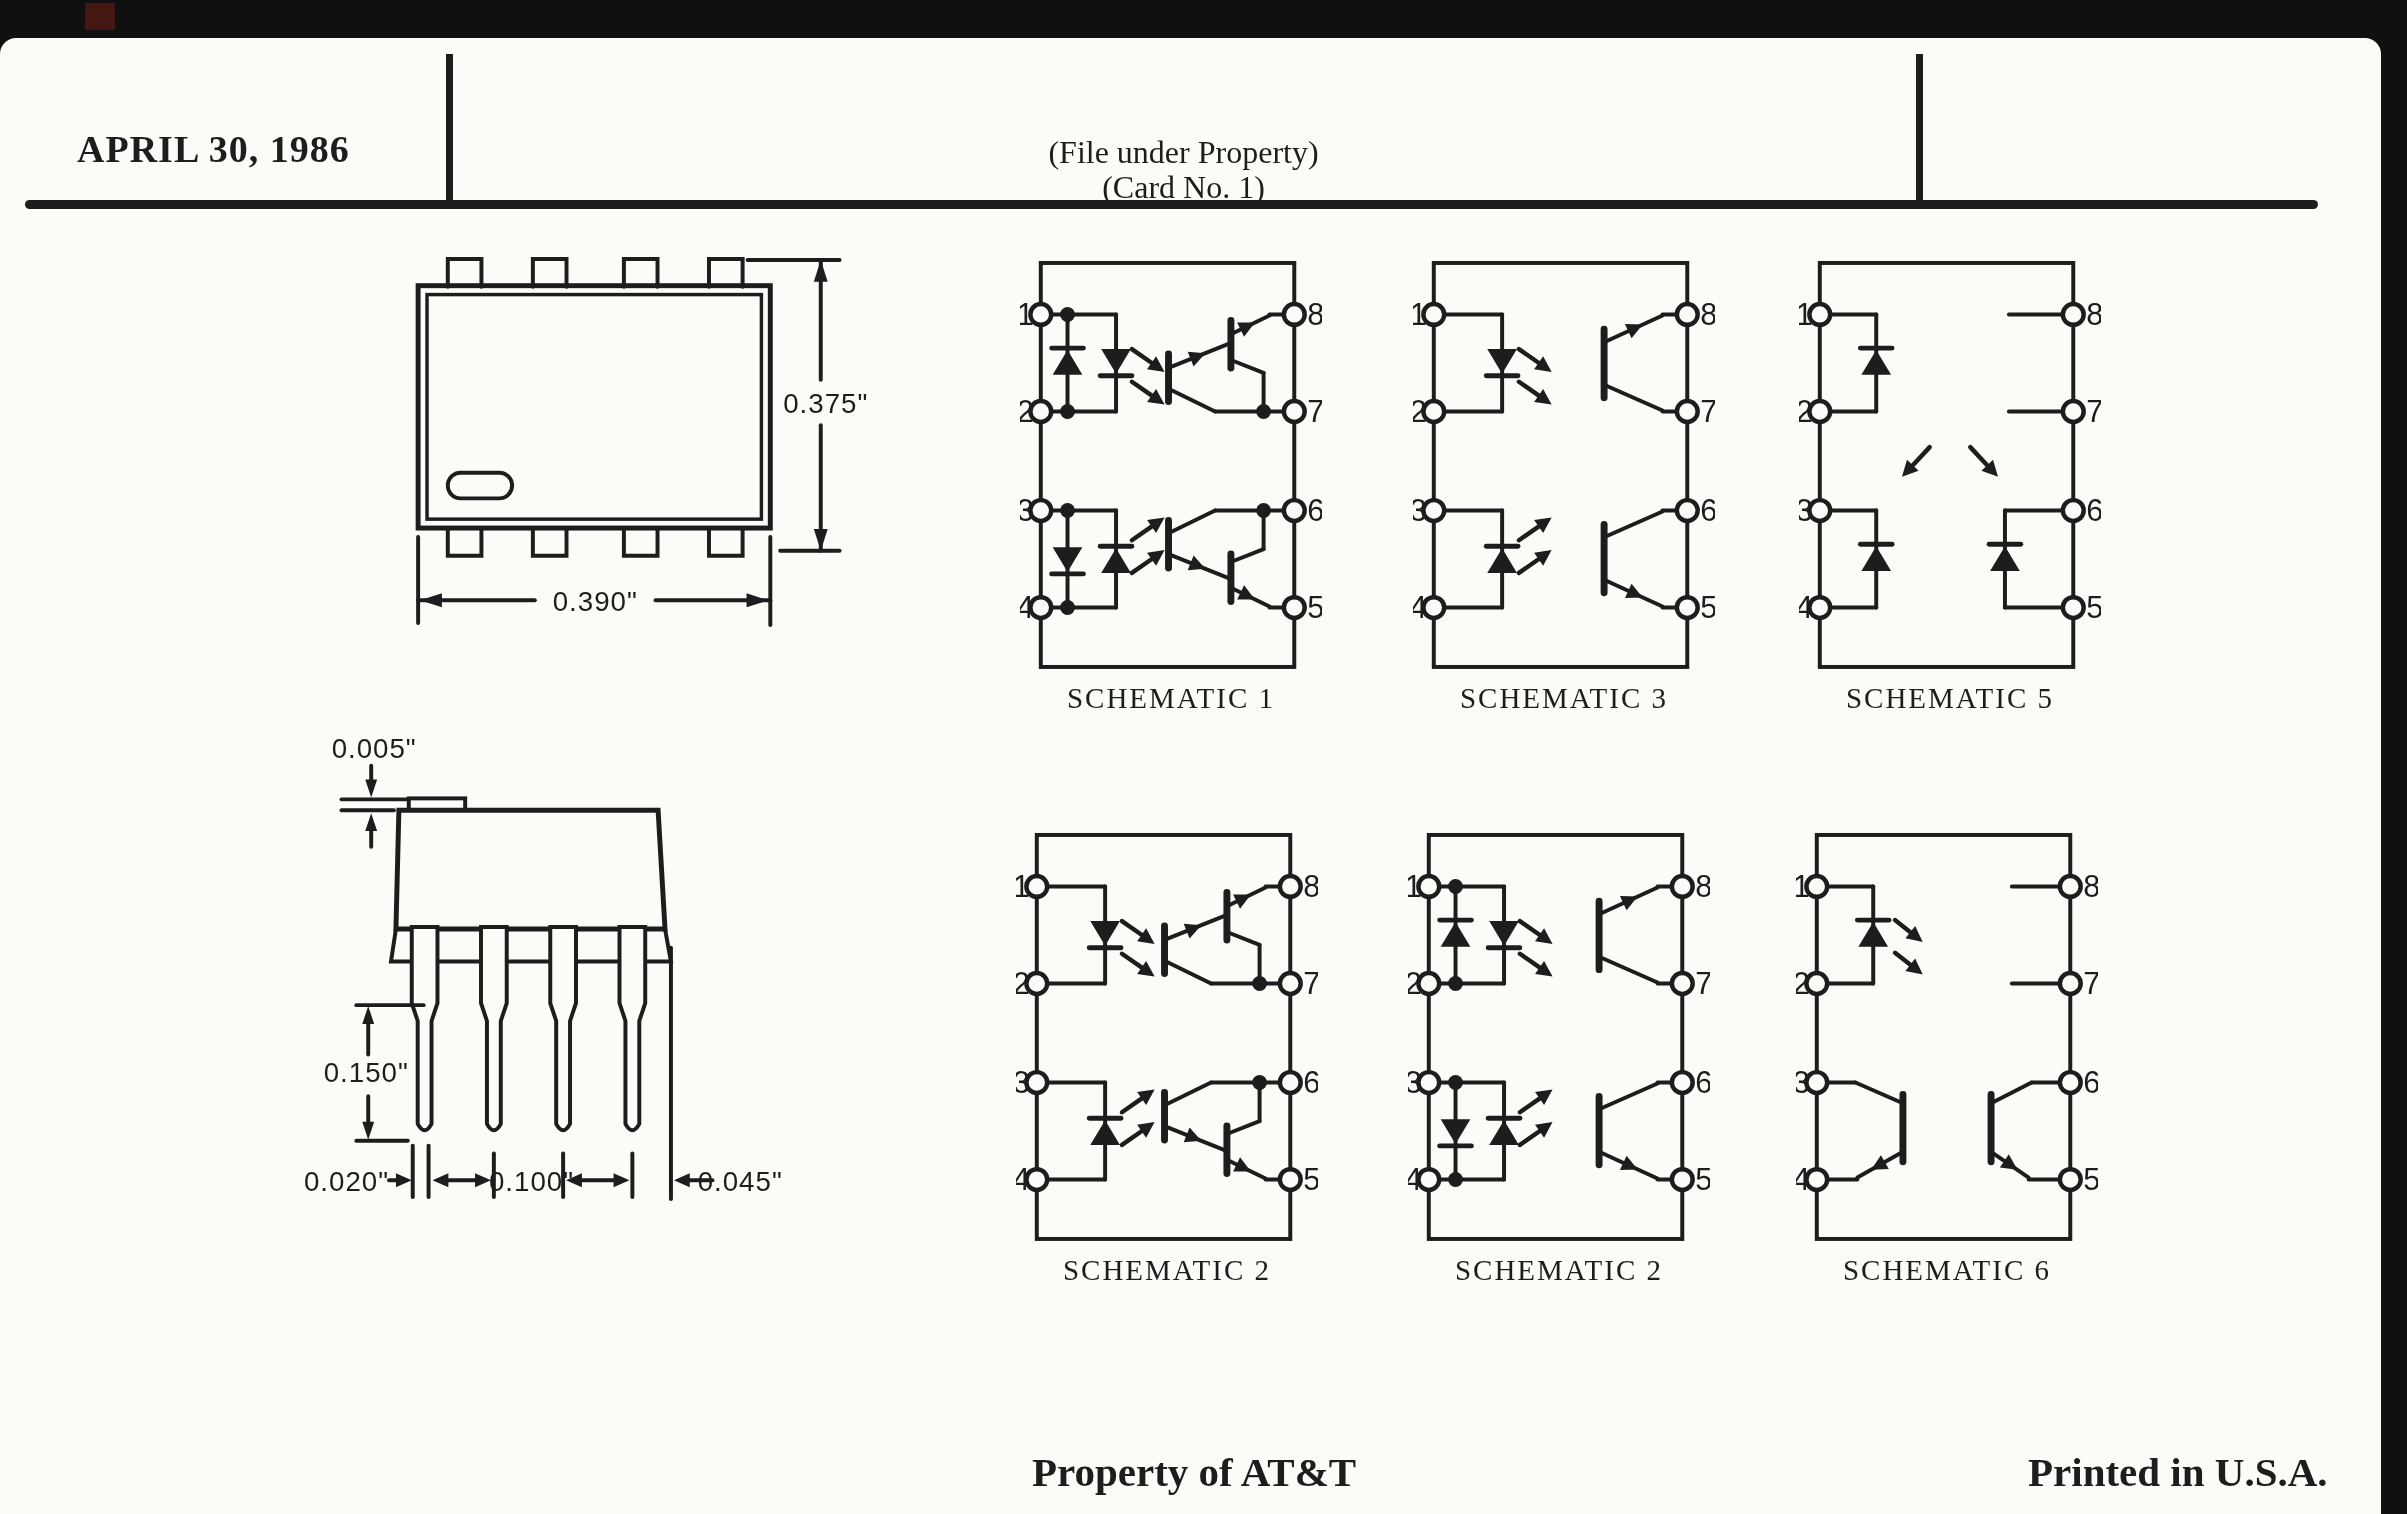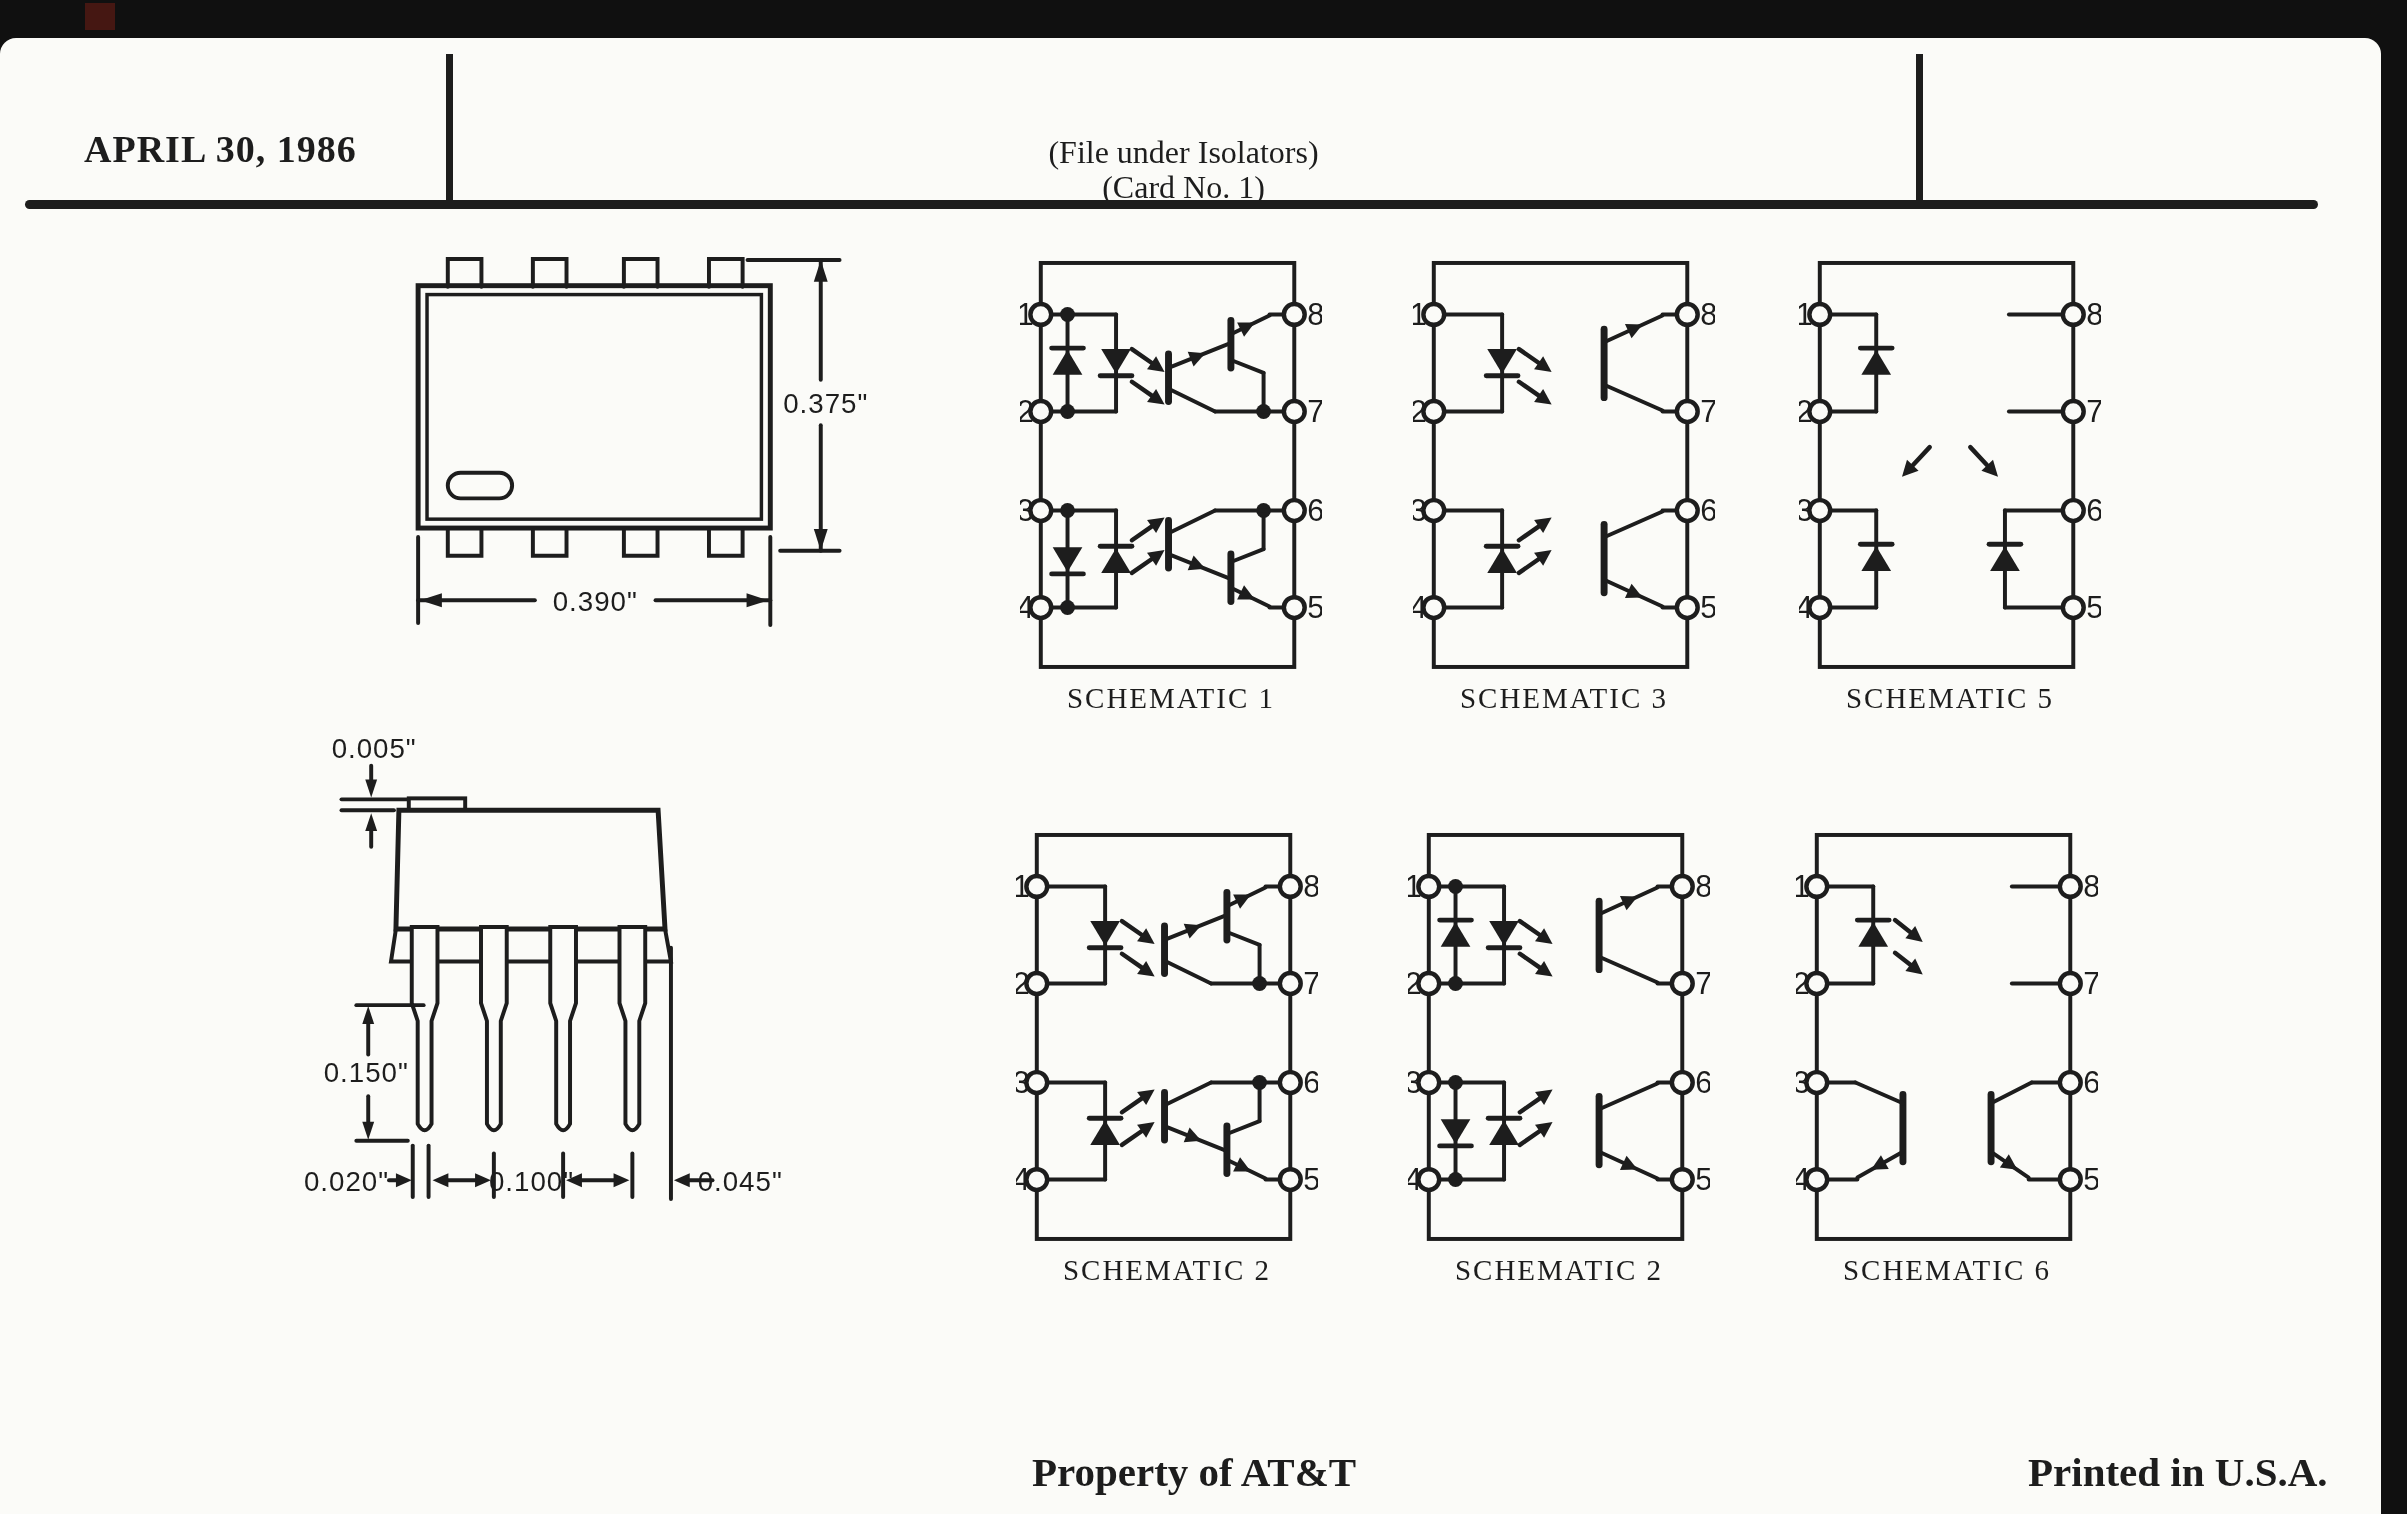--- a/index.html
+++ b/index.html
@@ -3,21 +3,21 @@
 <meta charset="utf-8">
 <style>
   html,body{margin:0;padding:0;background:#0d0d0d;}
   .canvas{position:relative;width:2408px;height:1515px;background:#101010;overflow:hidden;
           font-family:"Liberation Sans",sans-serif;}
   .page{position:absolute;left:0;top:38px;width:2381px;height:1477px;background:#fbfbf8;
         border-radius:16px 16px 0 0;}
   .corner-mark{position:absolute;left:85px;top:3px;width:30px;height:27px;background:#451712;}
   .abs{position:absolute;}
   .serif{font-family:"Liberation Serif",serif;color:#1d1d1d;}
-  .date{left:84px;top:89px;font-size:38px;font-weight:bold;letter-spacing:1px;font-family:Liberation Serif, serif;}
+  .date{left:77px;top:89px;font-size:38px;font-weight:bold;letter-spacing:1px;font-family:Liberation Serif, serif;}
   .titleblock{left:451px;top:40px;width:1465px;text-align:center;}
   .title{font-size:47px;font-weight:bold;letter-spacing:1px;line-height:1.1;}
   .sub1{left:451px;top:96px;width:1465px;text-align:center;font-size:32px;}
   .sub2{left:451px;top:131px;width:1465px;text-align:center;font-size:32px;}
   .vdiv{top:16px;width:7px;height:148px;background:#1d1d1d;}
   .hrule{left:25px;top:162px;width:2293px;height:9px;background:#1d1d1d;border-radius:5px;}
   .footer{font-size:41px;font-weight:bold;top:1410px;}
   .schcell{width:302px;height:465px;}
   .schcap{position:absolute;left:0;top:429px;width:302px;text-align:center;
           font-size:29px;letter-spacing:2px;color:#1d1d1d;font-family:Liberation Serif, serif;}
@@ -31,21 +31,21 @@
 </head>
 <body>
 
 <div class="canvas">
   <div class="corner-mark"></div>
   <div class="page">
 
     <div class="abs serif date">APRIL 30, 1986</div>
     <div class="abs vdiv" style="left:446px"></div>
     <div class="abs vdiv" style="left:1916px"></div>
-    <div class="abs serif sub1">(File under Isolators)</div>
+    <div class="abs serif sub1">(File under Property)</div>
     <div class="abs serif sub2">(Card No. 1)</div>
     <div class="abs hrule"></div>
 
     <svg class="abs" style="left:337px;top:205px" width="554" height="396" viewBox="0 0 560 400">
 
       <path class="ln w4" d="M112,44 L112,16 L146,16 L146,44"></path>
       <path class="ln w4" d="M198,44 L198,16 L232,16 L232,44"></path>
       <path class="ln w4" d="M290,44 L290,16 L324,16 L324,44"></path>
       <path class="ln w4" d="M376,44 L376,16 L410,16 L410,44"></path>
 

